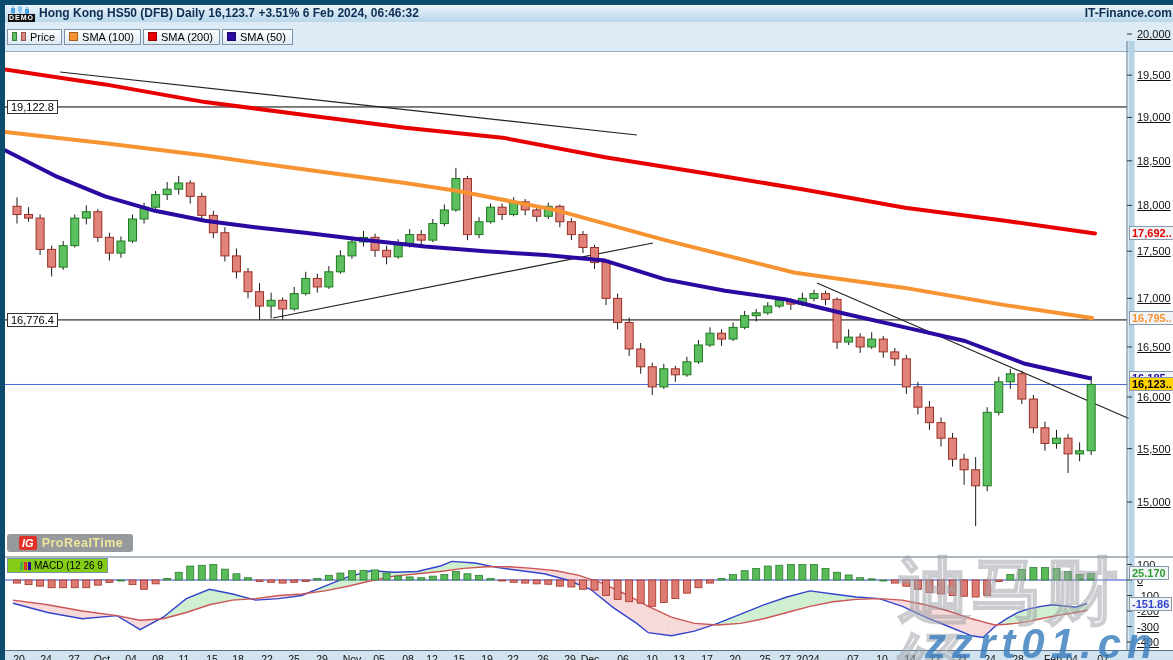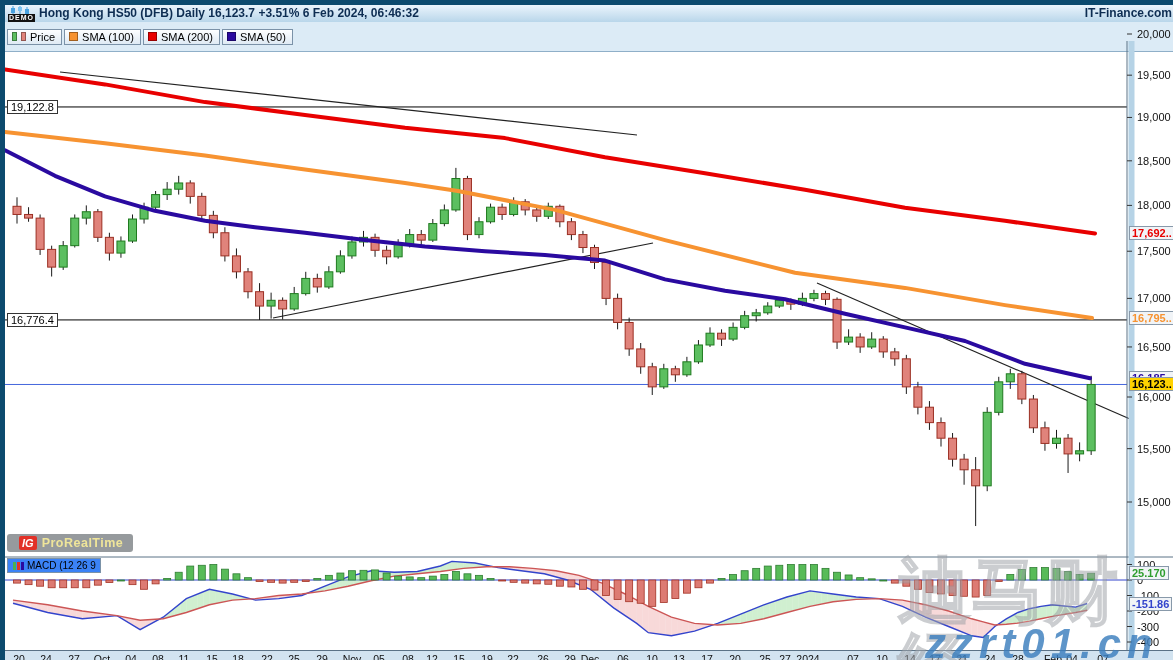--- a/index.html
+++ b/index.html
@@ -15,27 +15,27 @@
   .legendbar{position:absolute;left:0;top:17px;width:1173px;height:30px;background:#dcebf6;
     border-bottom:1px solid #8fafc8;display:flex;align-items:center;padding-left:2px;box-sizing:border-box;gap:2px;}
   .chip{display:flex;align-items:center;gap:4px;height:14px;padding:0 6px 0 4px;
     background:linear-gradient(#fdfeff,#dfeaf4);border:1px solid #7b92a8;font-size:11px;color:#000;}
   .swatch{width:9px;height:9px;display:inline-block;border:1px solid rgba(0,0,0,.35);box-sizing:border-box;}
   .swatch.half{width:5px;}
   .chart-bg{position:absolute;left:0;top:35px;width:1173px;height:610px;background:#fff;}
   .xaxis{position:absolute;left:0;top:645px;width:1173px;height:15px;background:#d2e3f0;border-top:1px solid #5b7286;}
   .xlab{position:absolute;top:2px;font-size:10.5px;color:#111;transform:translateX(-50%);}
   svg.plot{position:absolute;left:0;top:0;width:1173px;height:660px;}
-  .ylab{position:absolute;left:1132px;font-size:11px;color:#111;transform:translateY(-50%);}
+  .ylab{position:absolute;left:1132px;font-size:11px;color:#111;transform:translateY(-50%);text-decoration:underline;}
   .boxlab{position:absolute;font-size:11px;padding:0 3px;border:1px solid #333;background:#fff;color:#000;
     transform:translateY(-50%);white-space:nowrap;}
   .pricetag{position:absolute;left:1124px;font-size:11px;font-weight:bold;padding:0 2px;
     border:1px solid #8899aa;background:#f1f4f7;transform:translateY(-50%);white-space:nowrap;}
   .macdtab{position:absolute;left:2px;top:553px;height:13px;display:flex;align-items:center;gap:3px;
-    background:#3b82f6;border:1px solid #7b92a8;padding:0 4px 0 5px;font-size:10px;color:#000;}
+    background:#84cc16;border:1px solid #7b92a8;padding:0 4px 0 12px;font-size:10px;color:#000;}
   .tabicon{display:inline-flex;gap:1px;}
   .tabicon i{width:3px;height:8px;display:inline-block;}
   .prt{position:absolute;left:2px;top:529px;height:18px;display:flex;align-items:center;gap:5px;
     background:rgba(120,125,130,.78);border-radius:3px;padding:0 10px 0 2px;}
   .prt .ig{background:#e23127;color:#fff;font-weight:bold;font-style:italic;font-size:11px;
     padding:1px 3px;border-radius:2px;line-height:12px;margin-left:10px;}
   .prt .name{color:#efe59a;font-weight:bold;font-size:12.5px;letter-spacing:.5px;}
   .wm-cjk{position:absolute;left:893px;top:548px;font-size:72px;font-weight:bold;line-height:76px;
     color:rgba(255,255,255,.18);-webkit-text-stroke:2px rgba(140,145,150,.45);letter-spacing:2px;pointer-events:none;}
   .wm-url{position:absolute;left:920px;top:615px;font-size:42px;font-weight:bold;font-style:italic;

